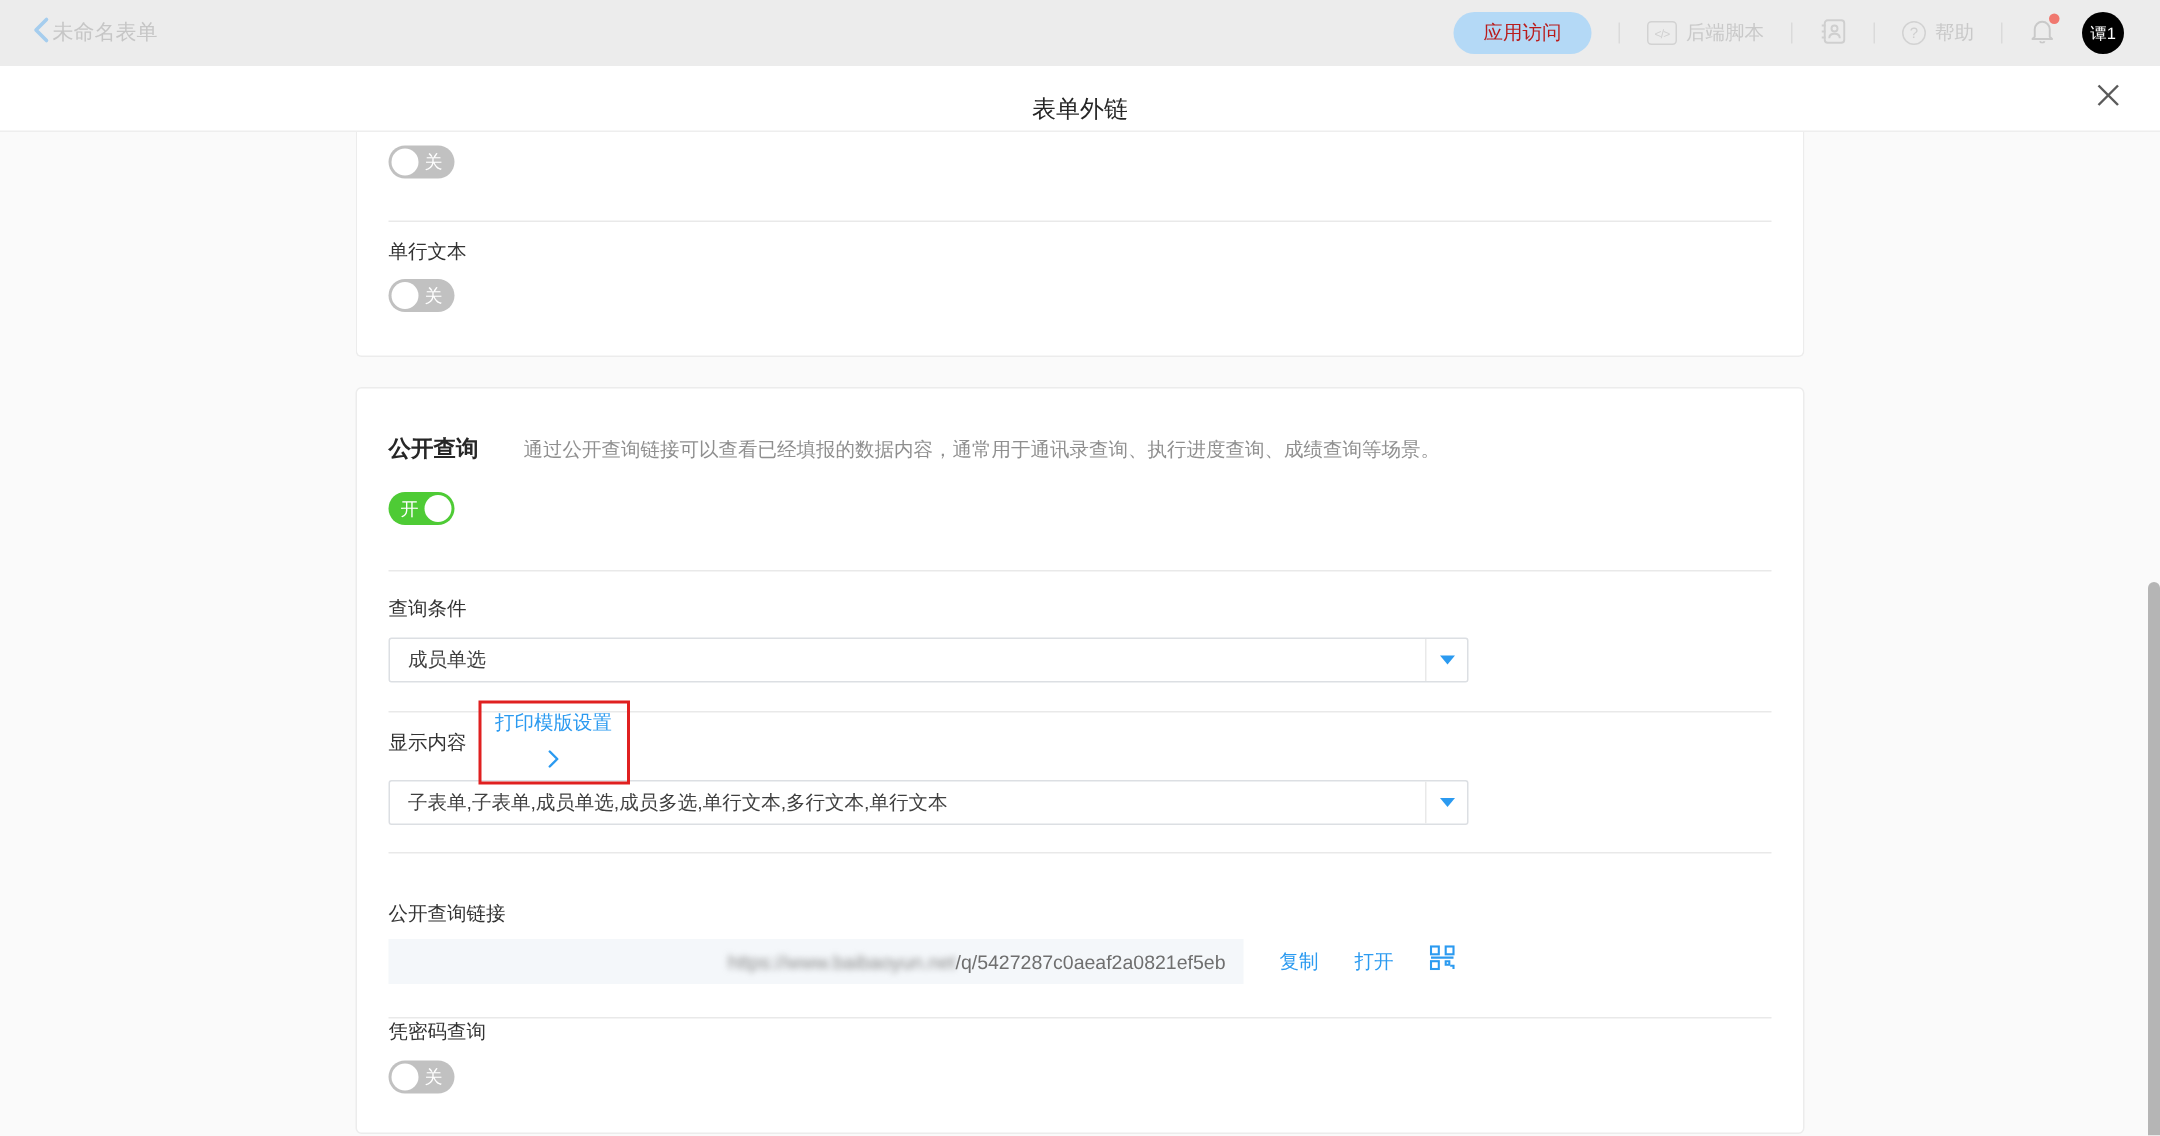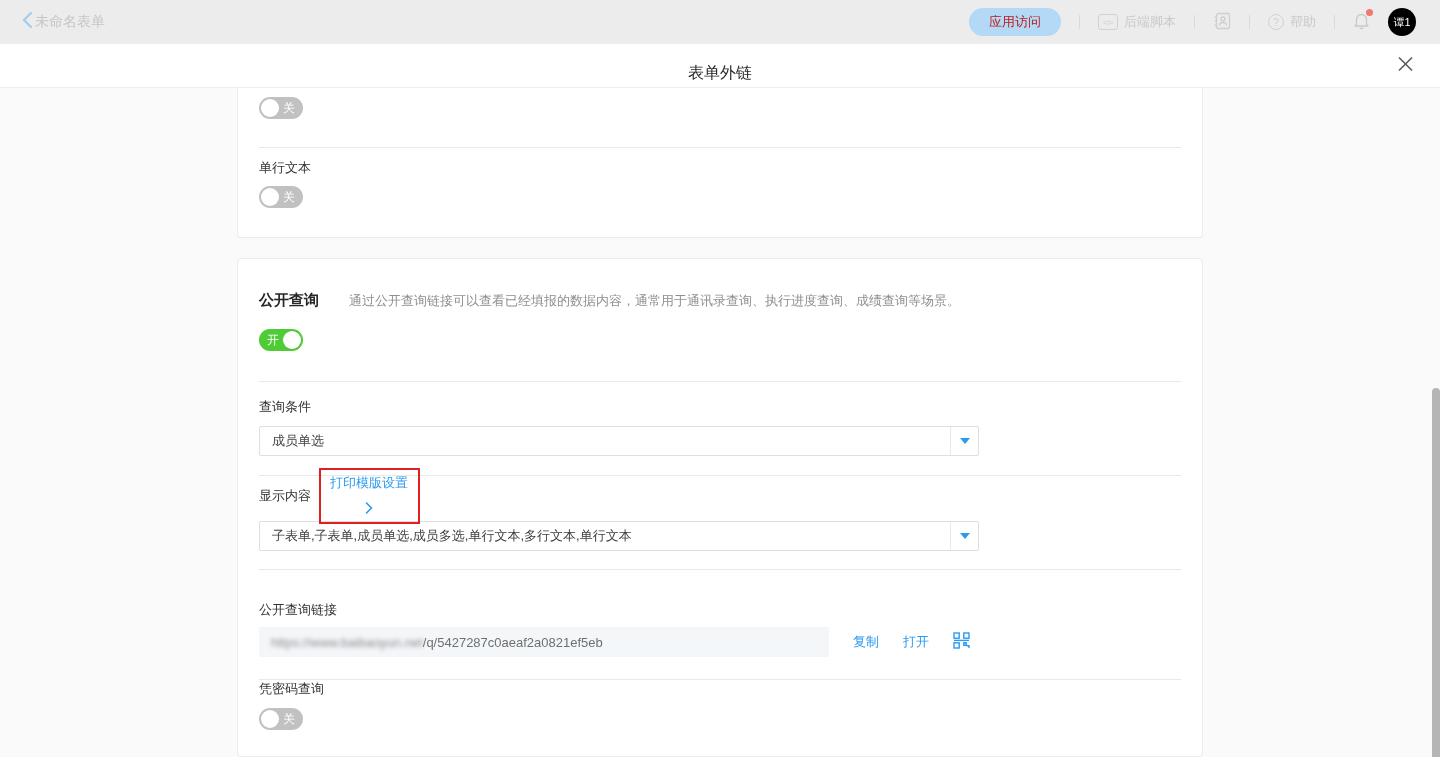--- a/index.html
+++ b/index.html
@@ -62,21 +62,21 @@
   .select .arrow-zone { width:28px; border-left:1px solid #e9e9e9; display:flex; align-items:center; justify-content:center; }
   .caret-down { width:0; height:0; border-left:5px solid transparent; border-right:5px solid transparent; border-top:6px solid #2b9af0; }
   .div-b { margin-top:19px; }
   .display-row { margin-top:4px; display:flex; align-items:center; height:32px; }
   .red-box { margin-left:8px; display:inline-flex; align-items:center; gap:8px; border:2px solid #e02020; padding:4px 10px 4px 9px; cursor:pointer;flex-direction:column; }
   .link-text { font-size:13px; color:#2b9af0; }
   .select2 { margin-top:9px; }
   .div-c { margin-top:18px; }
   .lbl-link { margin-top:31px; }
   .url-row { margin-top:8px; display:flex; align-items:center; }
-  .url-box { width:570px; height:30px; background:#f4f7fa; display:flex; align-items:center; padding:0 12px; font-size:13px; color:#6f6f6f; white-space:nowrap; overflow:hidden; }
+  .url-box { width:570px; height:30px; background:#f4f7fa; display:flex; align-items:center; padding:0 12px; font-size:13px; color:#6f6f6f; white-space:nowrap; overflow:hidden;justify-content:flex-end; }
   .url-blur { filter:blur(2px); color:#8a8a8a; }
   .url-actions { display:flex; align-items:center; gap:24px; margin-left:24px; }
   .action-link { font-size:13px; color:#2b9af0; cursor:pointer; }
   .qr-btn { display:flex; cursor:pointer; }
   .div-d { margin-top:22px; }
   .lbl-pwd { margin-top:0; }
   .card2 .pwd-toggle { margin-top:10px; }
 
   
   .scrollbar-thumb { position:absolute; right:0; top:300px; width:8px; height:448px; background:#b5b5b5; border-radius:4px; cursor:pointer; }

